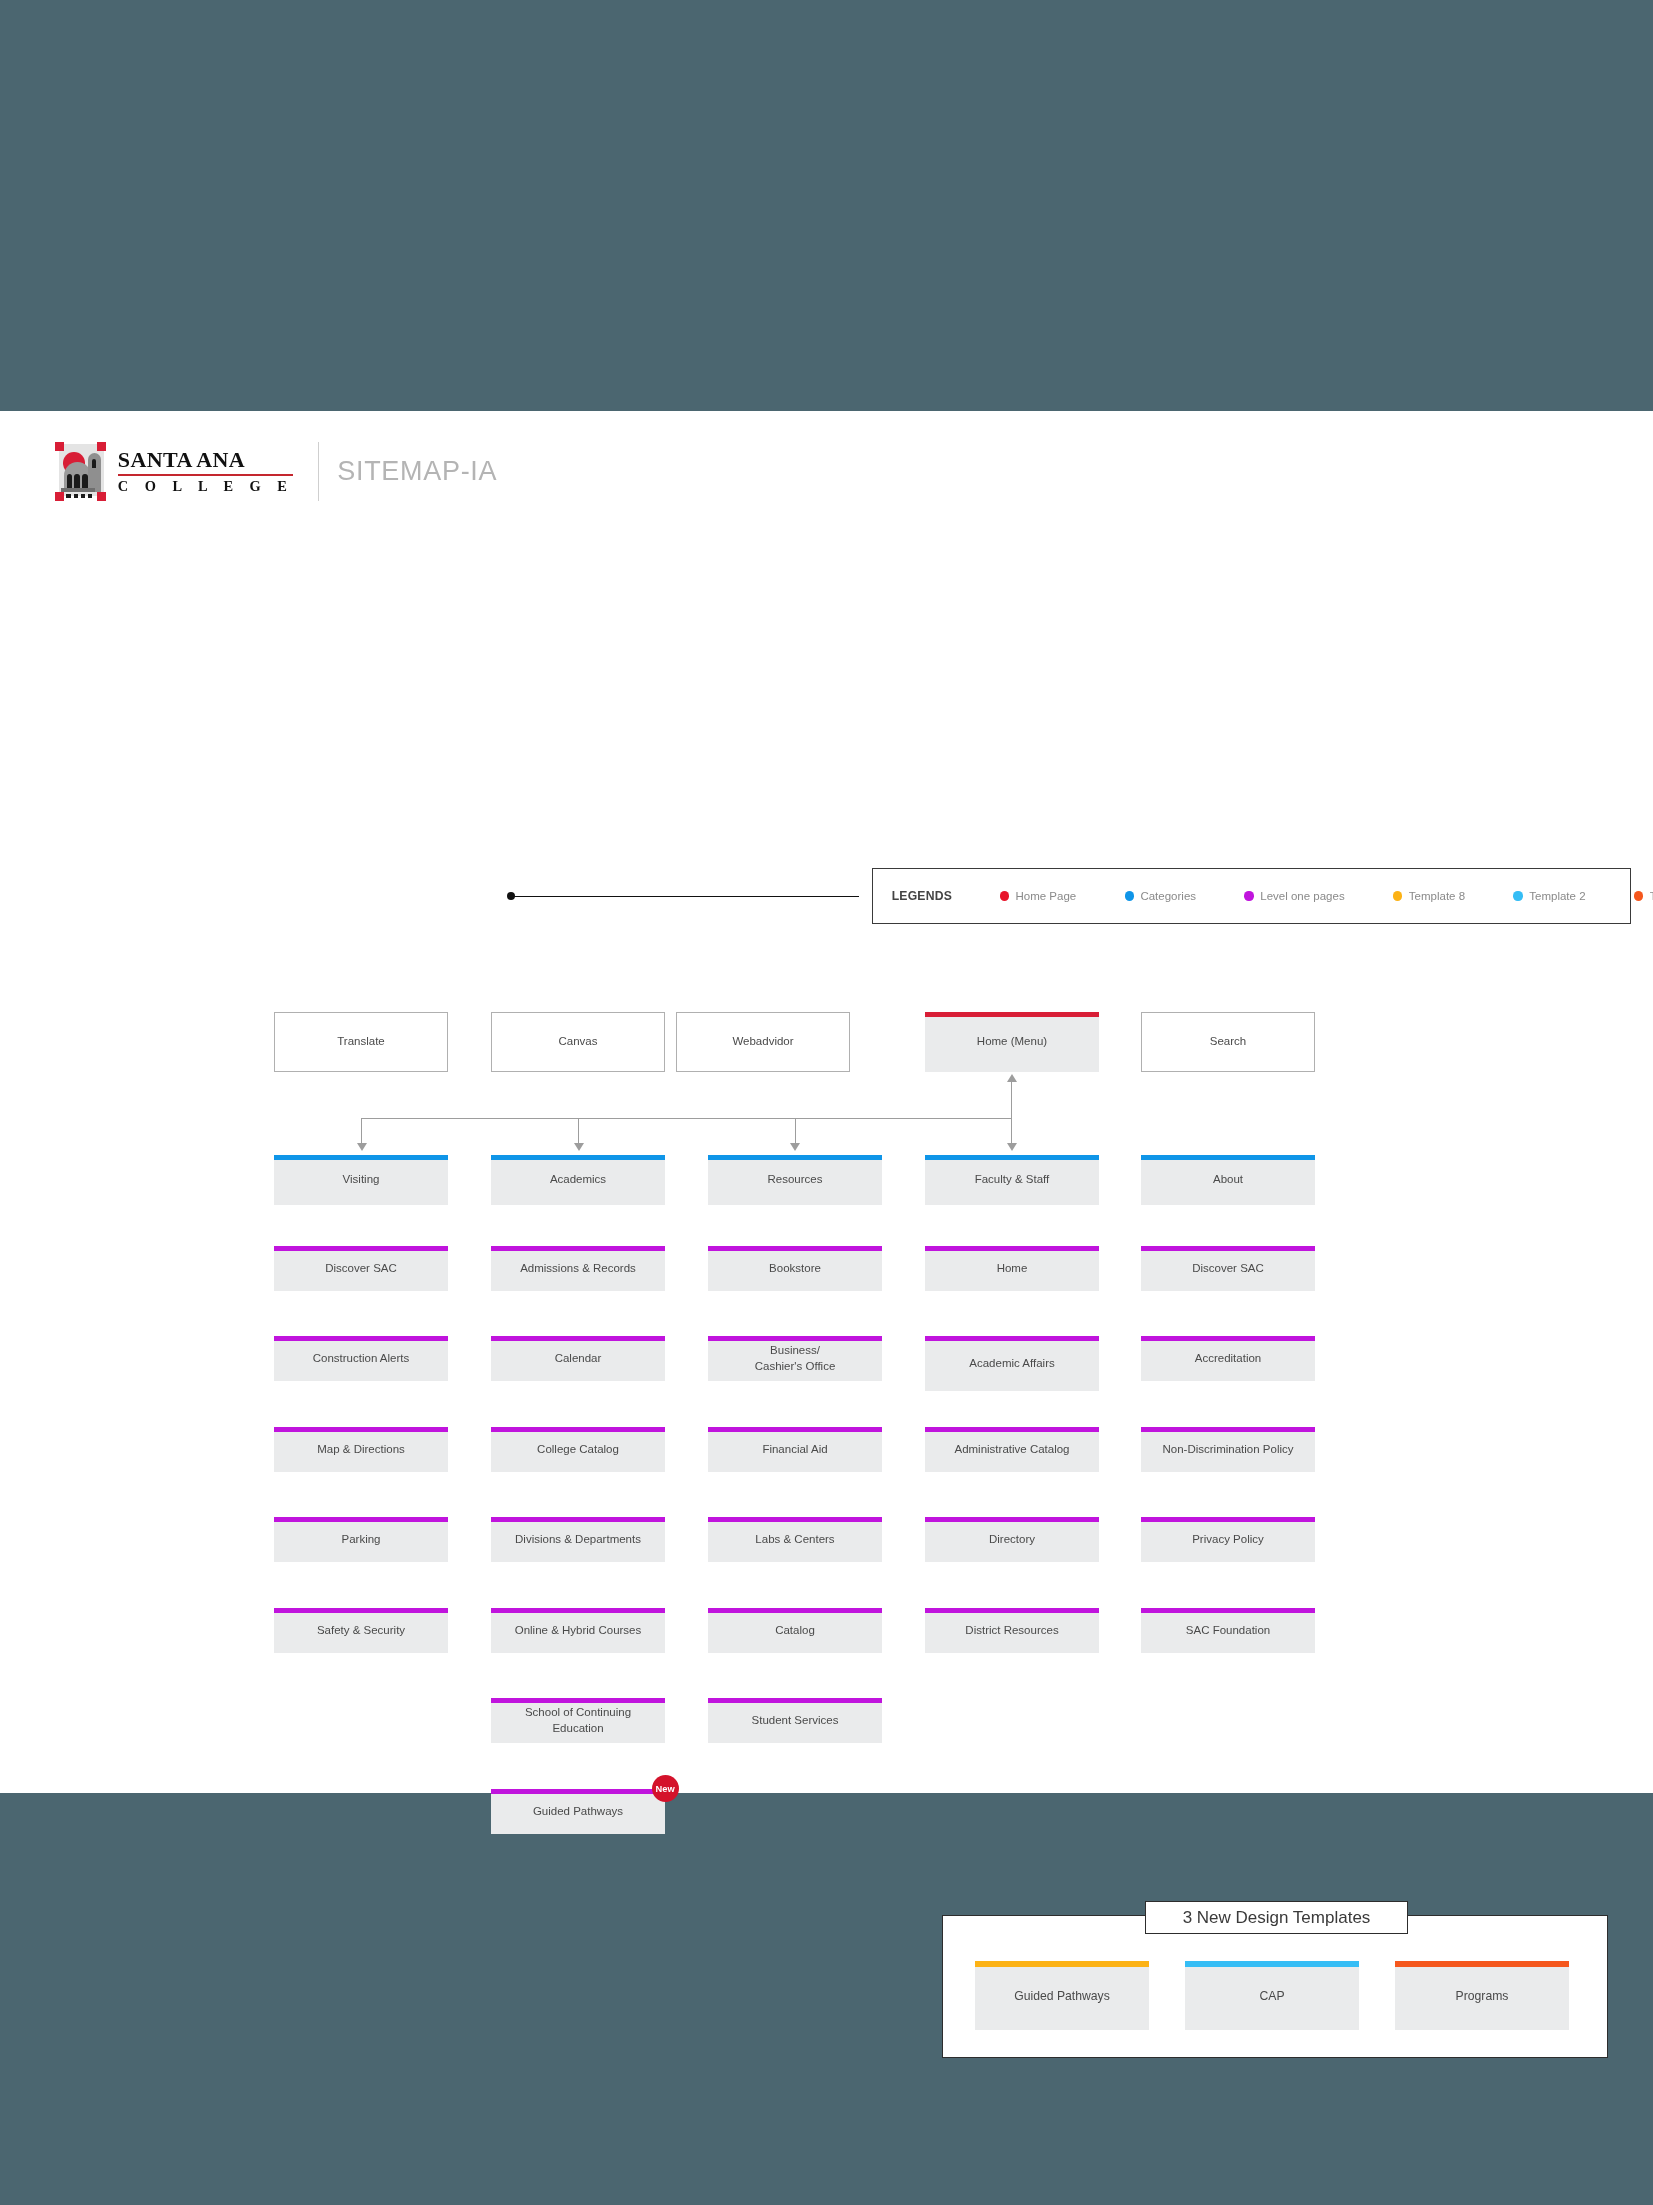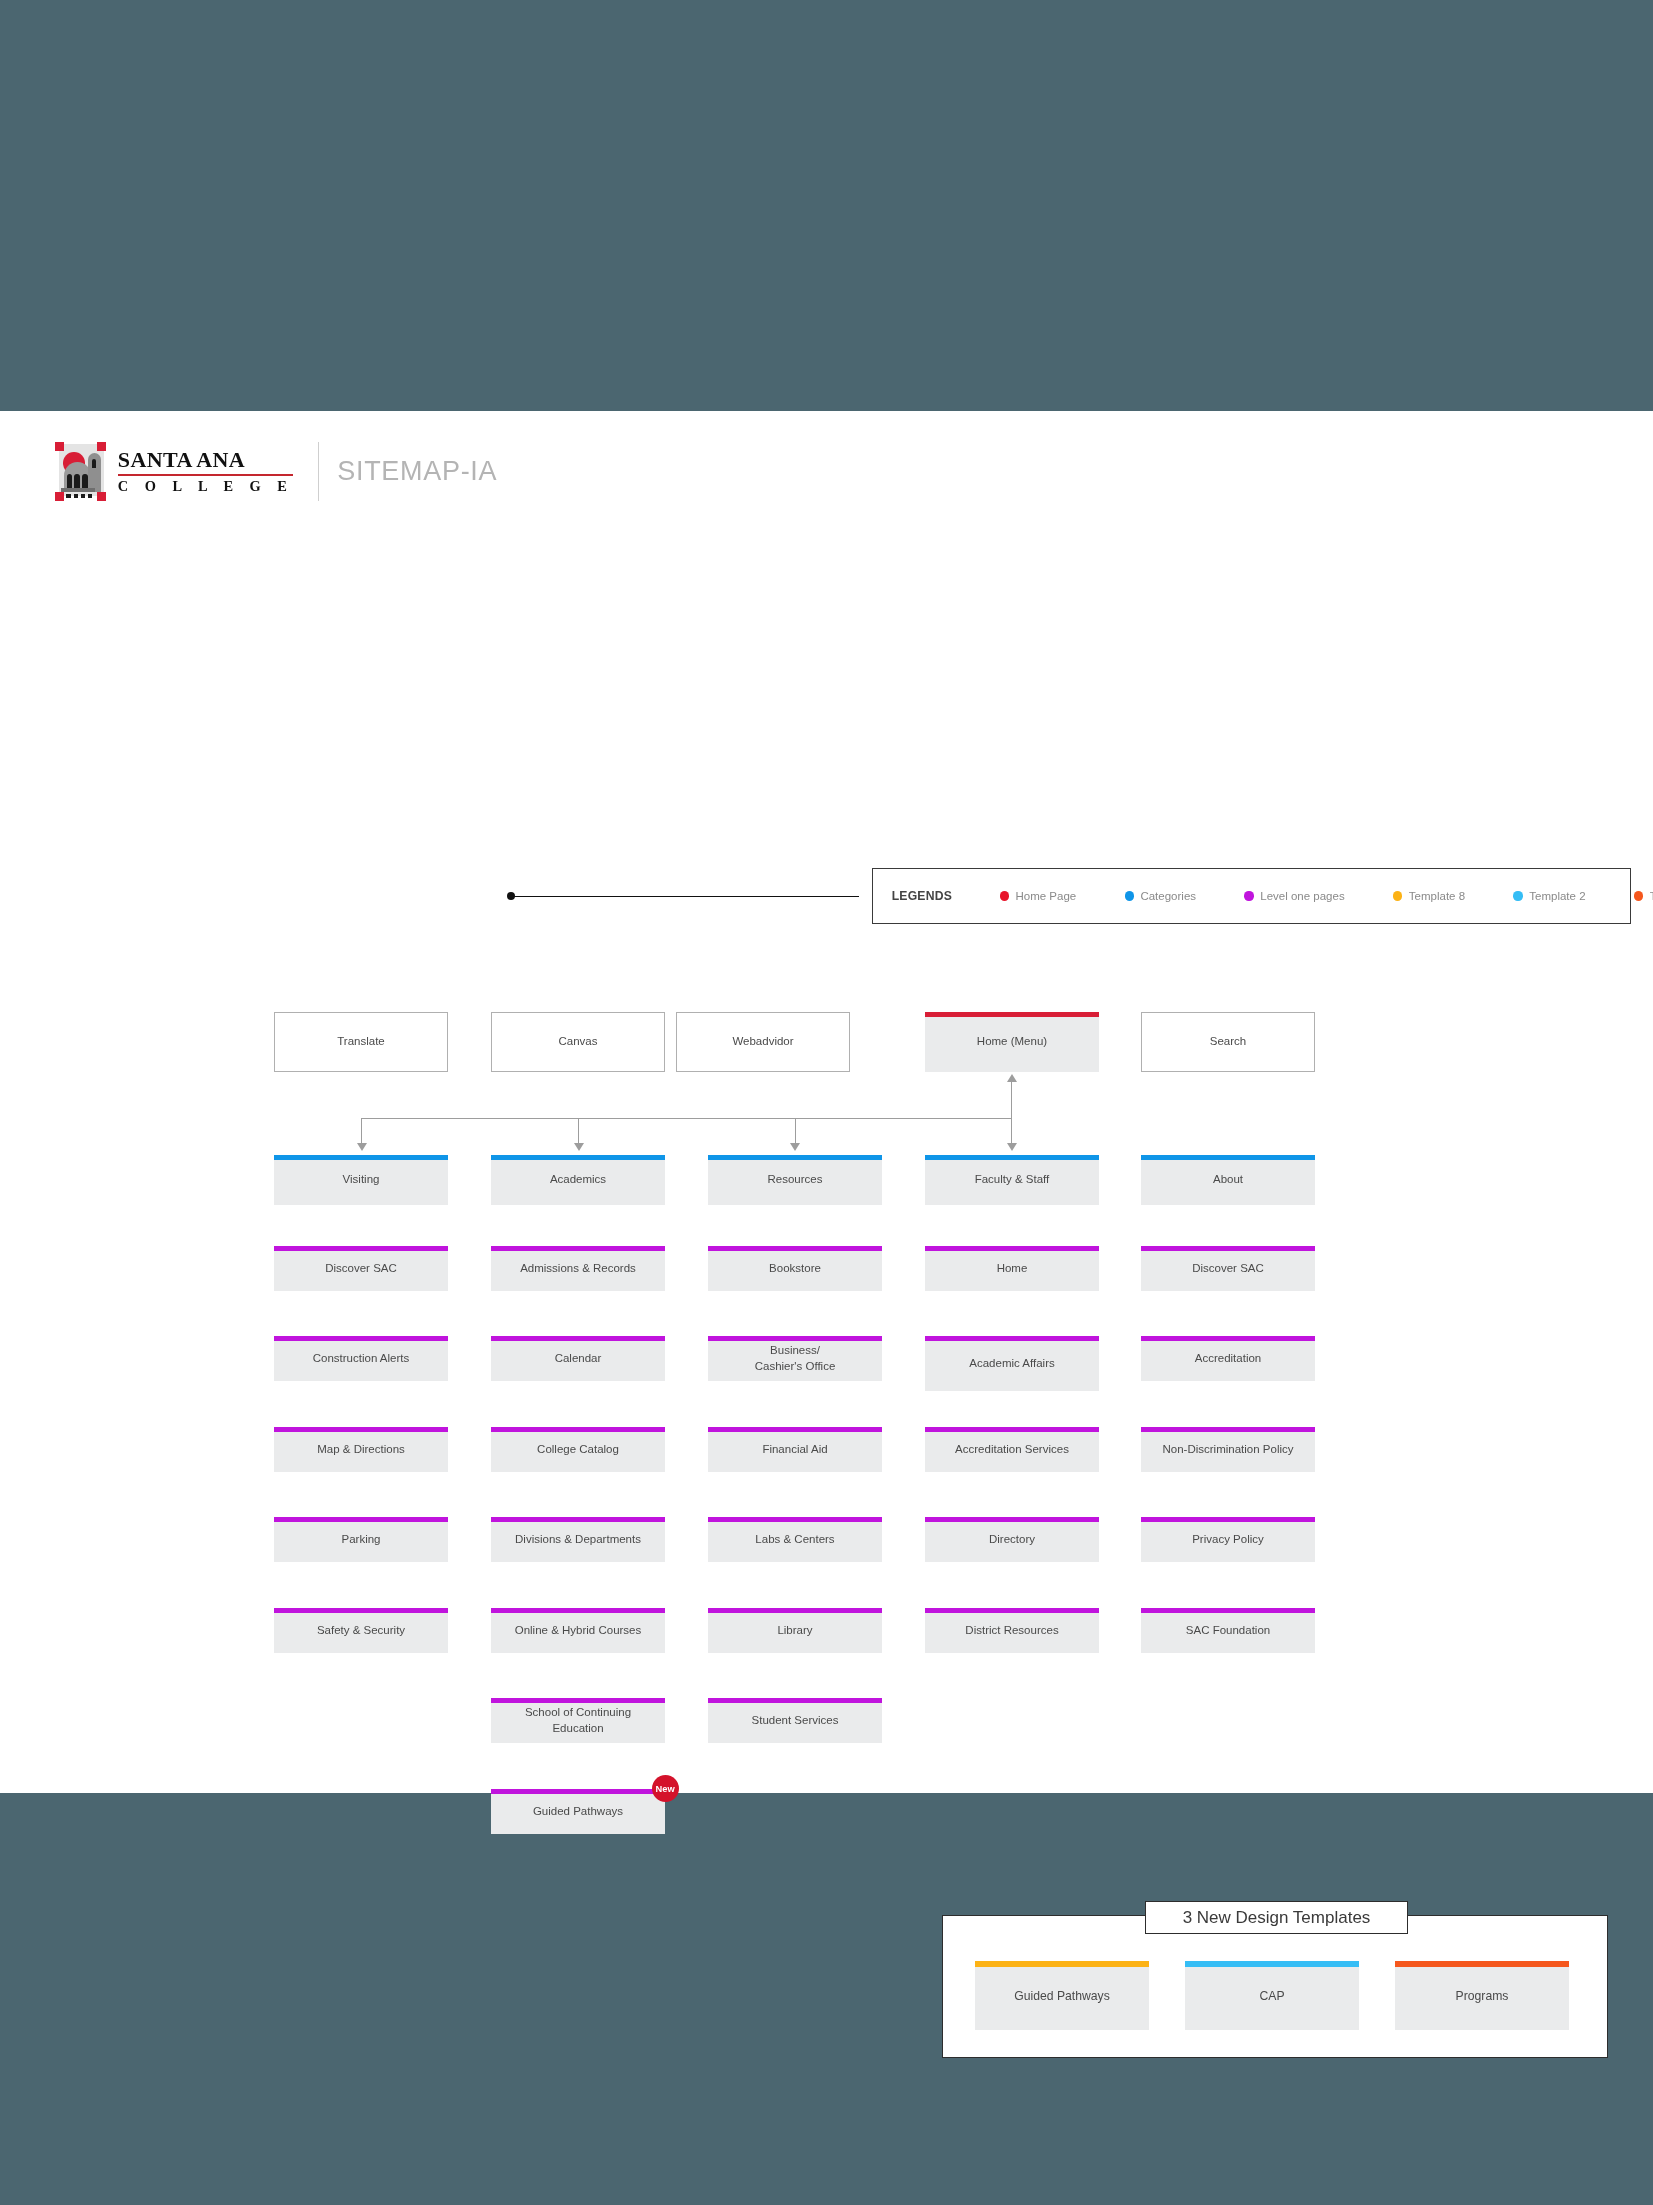--- a/index.html
+++ b/index.html
@@ -479,41 +479,41 @@
       <div class="node" style="left: 708px; top: 1016px; height: 45px;">
         <div class="cap" style="background: rgb(192, 20, 221);"></div>
         <span>Financial Aid</span>
       </div>
       <div class="node" style="left: 708px; top: 1106px; height: 45px;">
         <div class="cap" style="background: rgb(192, 20, 221);"></div>
         <span>Labs &amp; Centers</span>
       </div>
       <div class="node" style="left: 708px; top: 1197px; height: 45px;">
         <div class="cap" style="background: rgb(192, 20, 221);"></div>
-        <span>Library</span>
+        <span>Catalog</span>
       </div>
       <div class="node" style="left: 708px; top: 1287px; height: 45px;">
         <div class="cap" style="background: rgb(192, 20, 221);"></div>
         <span>Student Services</span>
       </div>
       <div class="node" style="left: 925px; top: 744px; height: 50px;">
         <div class="cap" style="background: rgb(15, 149, 232);"></div>
         <span>Faculty &amp; Staff</span>
       </div>
       <div class="node" style="left: 925px; top: 835px; height: 45px;">
         <div class="cap" style="background: rgb(192, 20, 221);"></div>
         <span>Home</span>
       </div>
       <div class="node" style="left: 925px; top: 925px; height: 55px;">
         <div class="cap" style="background: rgb(192, 20, 221);"></div>
         <span>Academic Affairs</span>
       </div>
       <div class="node" style="left: 925px; top: 1016px; height: 45px;">
         <div class="cap" style="background: rgb(192, 20, 221);"></div>
-        <span>Accreditation Services</span>
+        <span>Administrative Catalog</span>
       </div>
       <div class="node" style="left: 925px; top: 1106px; height: 45px;">
         <div class="cap" style="background: rgb(192, 20, 221);"></div>
         <span>Directory</span>
       </div>
       <div class="node" style="left: 925px; top: 1197px; height: 45px;">
         <div class="cap" style="background: rgb(192, 20, 221);"></div>
         <span>District Resources</span>
       </div>
       <div class="node" style="left: 1141px; top: 744px; height: 50px;">

